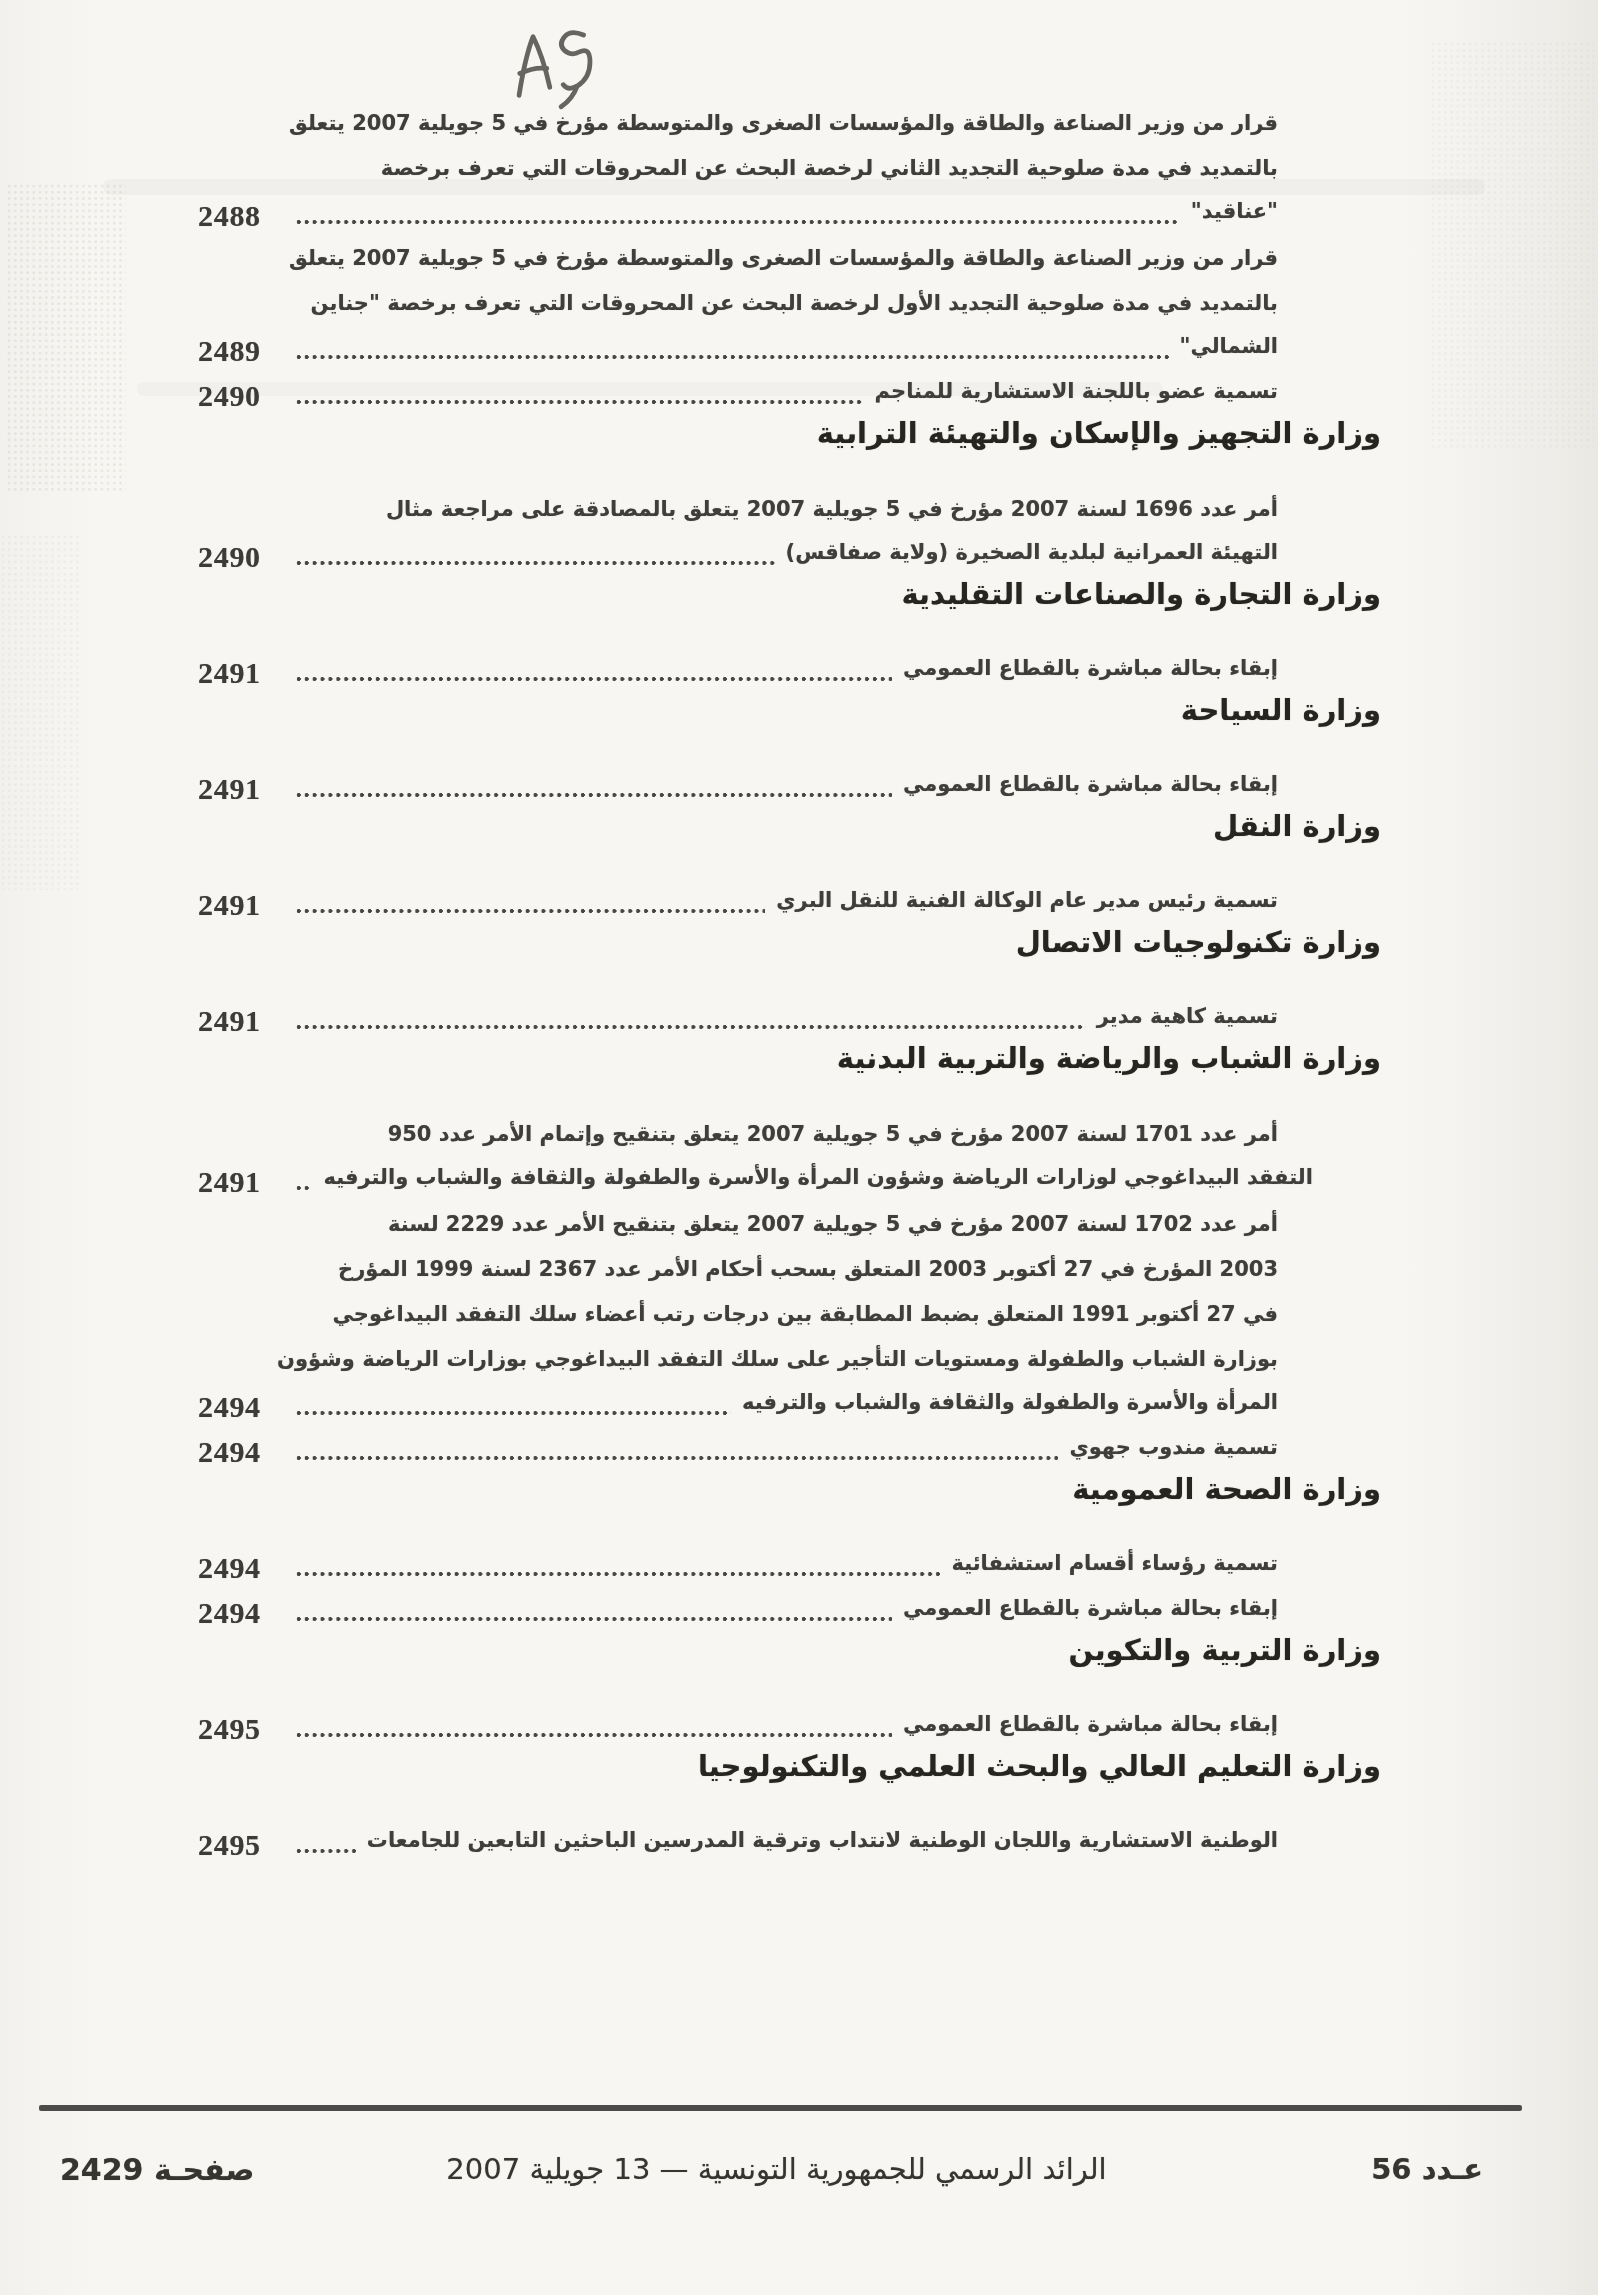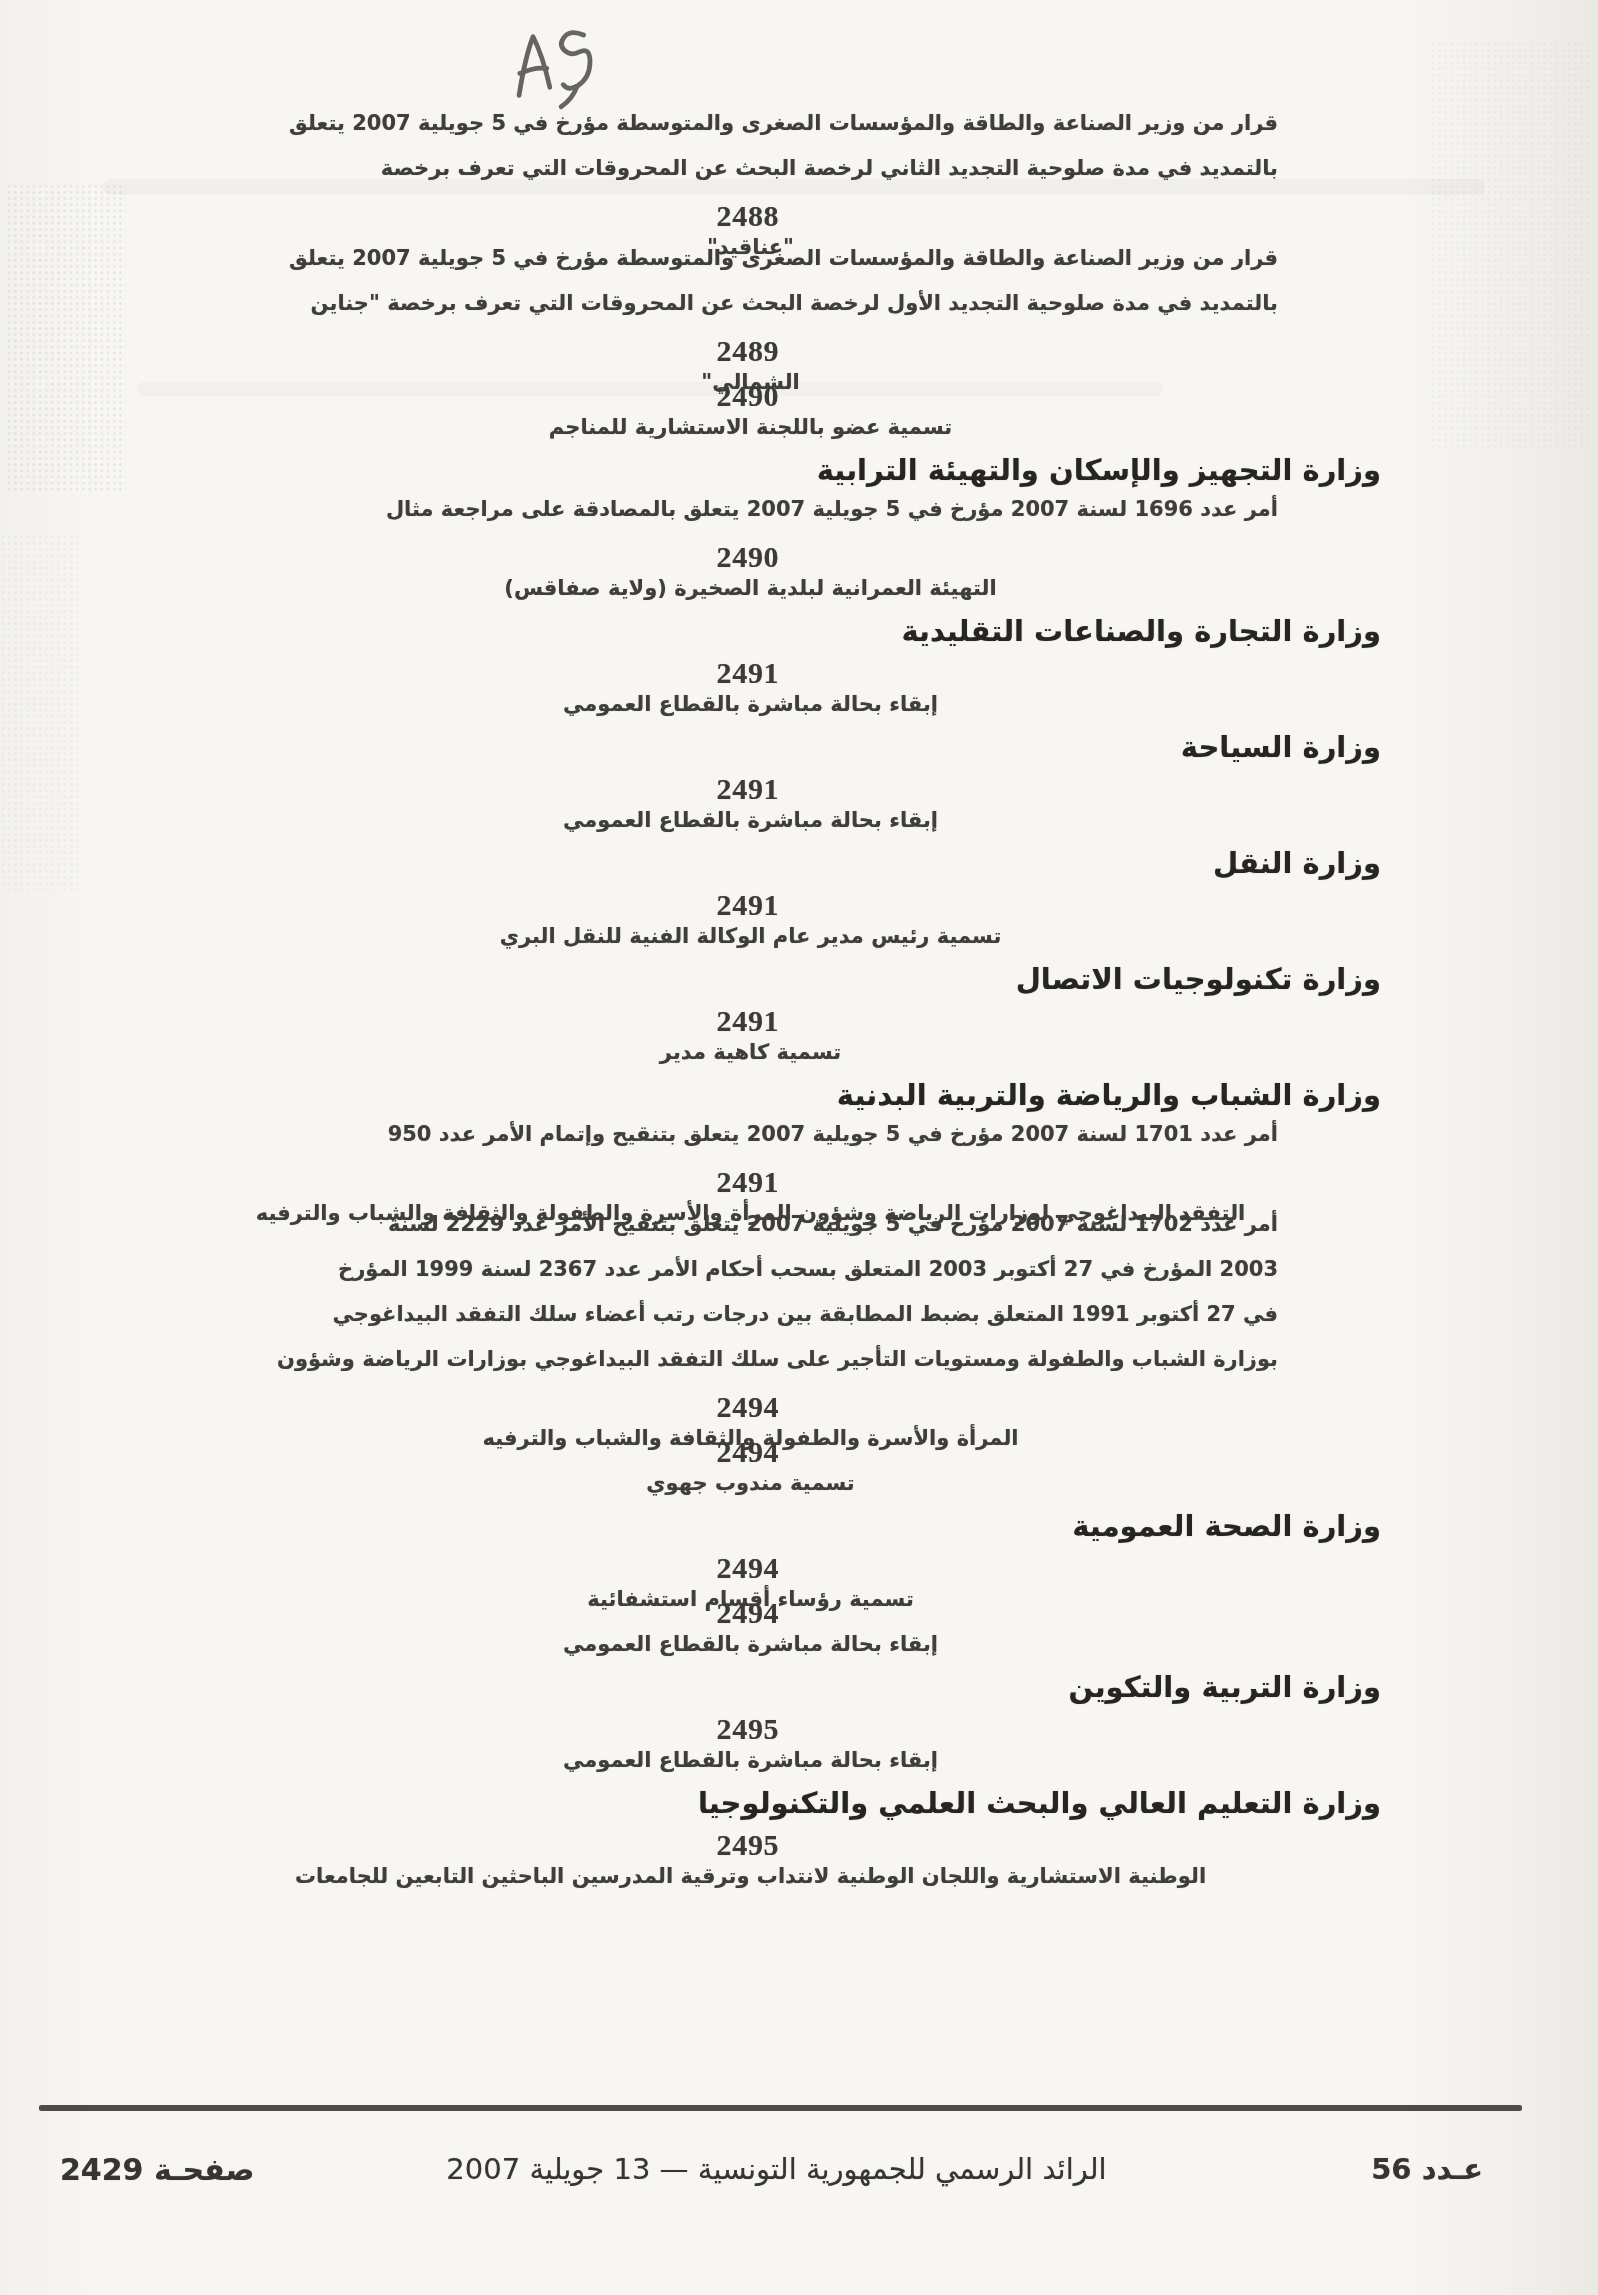--- a/index.html
+++ b/index.html
@@ -24,21 +24,21 @@
   
   .hand-mark{position:absolute;left:508px;top:23px;transform:rotate(-5deg);}
   
   .toc{
     position:absolute;left:198px;top:101px;width:1183px;
     direction:rtl;
   }
   .row{position:relative;}
   .row.heading{
     height:71px;
-    display:flex;align-items:flex-end;justify-content:flex-start;
+    display:flex;align-items:flex-start;justify-content:flex-start;
   }
   .heading-text{
     font-size:29px;font-weight:700;color:#26251f;
     letter-spacing:-0.3px;
     text-shadow:0 0 1px rgba(40,40,35,.45);
     white-space:nowrap;
   }
   .row.para{
     height:45px;
     margin-right:103px;margin-left:77px;
@@ -51,24 +51,24 @@
     text-align:justify;text-align-last:justify;
     text-shadow:0 0 0.8px rgba(70,70,70,.5);
     white-space:nowrap;
     text-justify:inter-word;
   }
   
   .para-text::after{content:"";display:inline-block;width:100%;}
   .row.para{overflow:hidden;}
   .row.entry{
     height:45px;
-    display:flex;flex-direction:column;align-items:center;
+    display:flex;flex-direction:row;align-items:flex-start;
     direction:ltr;            
     padding-right:103px;      
-    padding-top:9.6px;box-sizing:border-box;margin-left:25px;
+    padding-top:9.6px;box-sizing:border-box;
   }
   .page-number{
     min-width:68px;
     font-family:"Liberation Serif", serif;
     font-size:30px;font-weight:700;color:#3c3b39;
     letter-spacing:0.7px;text-align:left;
     text-shadow:0 0 0.7px rgba(60,60,58,.5);
     line-height:1;
   }
   .dots{

